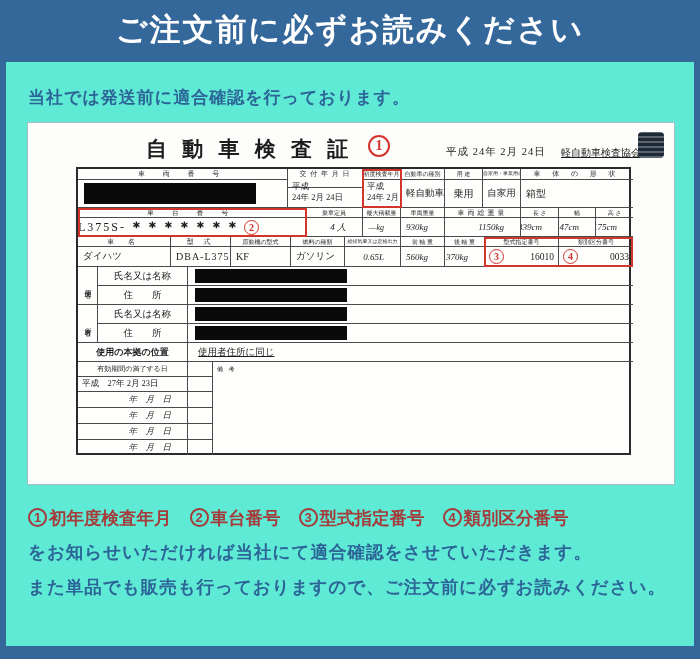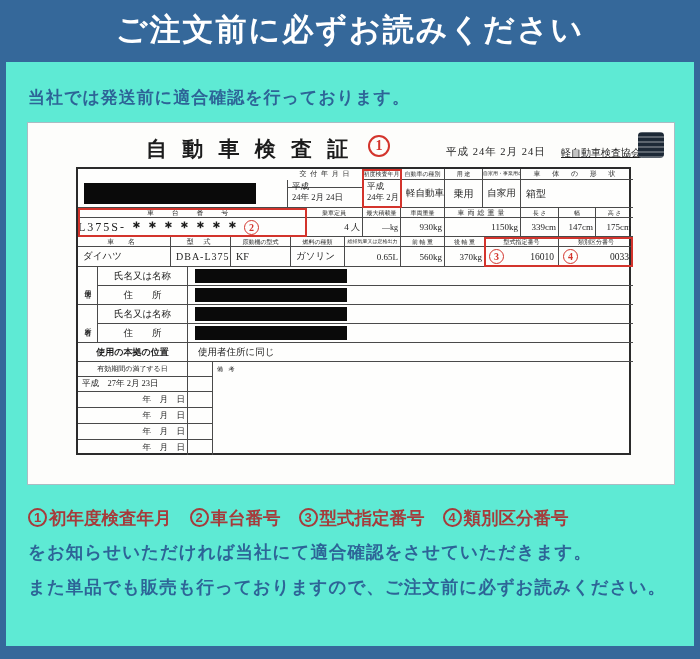--- a/index.html
+++ b/index.html
@@ -23,21 +23,21 @@
   .issuer{position:absolute;left:533px;top:23px;font-size:10px;white-space:nowrap;text-decoration:underline;}
   .stamp{position:absolute;left:610px;top:9px;width:26px;height:26px;border-radius:4px;background:#1d2936;background-image:repeating-linear-gradient(0deg,rgba(255,255,255,.28) 0 2px,transparent 2px 5px);}
   .tbl{position:absolute;left:48px;top:44px;width:555px;height:288px;border:2px solid #2b2b2b;background:#fefefd;}
   .cell{position:absolute;border-right:1px solid #4a4a4a;border-bottom:1px solid #4a4a4a;overflow:hidden;white-space:nowrap;}
   .cell.er{border-right:none;}
   .cell.eb{border-bottom:none;}
   .hdr{font-size:7px;line-height:10px;text-align:center;color:#2a2a2a;letter-spacing:1px;}
   .hdr.tiny{font-size:5px;letter-spacing:0;}
   .hdr.sm{font-size:6px;letter-spacing:0;}
   .val{font-size:10px;display:flex;align-items:center;}
-  .val.num{justify-content:flex-end;padding-right:2px;font-size:9px;}
+  .val.num{justify-content:flex-end;padding-right:16px;font-size:9px;font-style:italic;}
   .val.ctr{justify-content:center;}
   .val.pl{padding-left:5px;}
   .twoline{font-size:8.5px;line-height:1.25;display:block;padding:1px 0 0 4px;}
   .blackbox{position:absolute;background:#0a0a0a;}
   .vlab{writing-mode:vertical-rl;text-orientation:upright;font-size:7px;display:flex;align-items:center;justify-content:center;letter-spacing:1px;}
   .redbox{position:absolute;border:2px solid var(--cert-red);pointer-events:none;z-index:5;}
   .mk{display:inline-flex;align-items:center;justify-content:center;border-radius:50%;color:var(--cert-red);font-weight:bold;font-family:"Liberation Serif",serif;flex:0 0 auto;}
   .mk-lg{width:22px;height:22px;border:2px solid var(--cert-red);font-size:14px;}
   .mk-md{width:15px;height:15px;border:1.5px solid var(--cert-red);font-size:10px;}
   .mk-top{position:absolute;left:340px;top:12px;z-index:6;}
@@ -65,20 +65,21 @@
       <div class="sheet">
 
         <div class="cert-title">自 動 車 検 査 証</div>
         <span class="mk mk-lg mk-top">1</span>
         <div class="head-date">平成 24年 2月 24日</div>
         <div class="issuer">軽自動車検査協会</div>
         <div class="stamp"></div>
 
         <div class="tbl">
 
+          <div class="cell hdr" style="left:0;top:0;width:210px;height:11px;letter-spacing:8px;">車 両 番 号</div>
           <div class="cell hdr" style="left:210px;top:0;width:75px;height:19px;">交 付 年 月 日</div>
           <div class="cell hdr sm" style="left:285px;top:0;width:38px;height:11px;">初度検査年月</div>
           <div class="cell hdr sm" style="left:323px;top:0;width:44px;height:11px;">自動車の種別</div>
           <div class="cell hdr sm" style="left:367px;top:0;width:38px;height:11px;">用 途</div>
           <div class="cell hdr tiny" style="left:405px;top:0;width:38px;height:11px;">自家用・事業用の別</div>
           <div class="cell hdr er" style="left:443px;top:0;width:112px;height:11px;letter-spacing:5px;">車 体 の 形 状</div>
 
           <div class="cell" style="left:0;top:11px;width:210px;height:28px;">
             <div class="blackbox" style="left:6px;top:3px;width:172px;height:21px;"></div>
           </div>
@@ -155,21 +156,21 @@
           <div class="cell val ctr" style="left:20px;top:136px;width:90px;height:19px;font-size:9.5px;">氏名又は名称</div>
           <div class="cell er" style="left:110px;top:136px;width:445px;height:19px;">
             <div class="blackbox" style="left:7px;top:2px;width:152px;height:14px;"></div>
           </div>
           <div class="cell val ctr" style="left:20px;top:155px;width:90px;height:19px;font-size:9.5px;">住　　所</div>
           <div class="cell er" style="left:110px;top:155px;width:445px;height:19px;">
             <div class="blackbox" style="left:7px;top:2px;width:152px;height:14px;"></div>
           </div>
 
           <div class="cell val ctr" style="left:0;top:174px;width:110px;height:19px;font-size:9px;font-weight:600;">使用の本拠の位置</div>
-          <div class="cell val er" style="left:110px;top:174px;width:445px;height:19px;padding-left:10px;font-size:9.5px;">使用者住所に同じ</div>
+          <div class="cell val er" style="left:110px;top:174px;width:445px;height:19px;padding-left:10px;font-size:9.5px;text-decoration:underline;">使用者住所に同じ</div>
 
           <div class="cell val ctr" style="left:0;top:193px;width:110px;height:15px;font-size:7px;">有効期間の満了する日</div>
           <div class="cell" style="left:110px;top:193px;width:25px;height:15px;"></div>
           <div class="cell val" style="left:0;top:208px;width:110px;height:15px;padding-left:4px;font-size:8.5px;">平成　27年 2月 23日</div>
           <div class="cell" style="left:110px;top:208px;width:25px;height:15px;"></div>
 
           <div style="position:absolute;left:139px;top:196px;font-size:6px;letter-spacing:2px;">備 考</div>
 
           <div class="cell val num" style="left:0;top:223px;width:110px;height:16px;font-size:8.5px;">年　月　日</div>
           <div class="cell" style="left:110px;top:223px;width:25px;height:16px;"></div>

